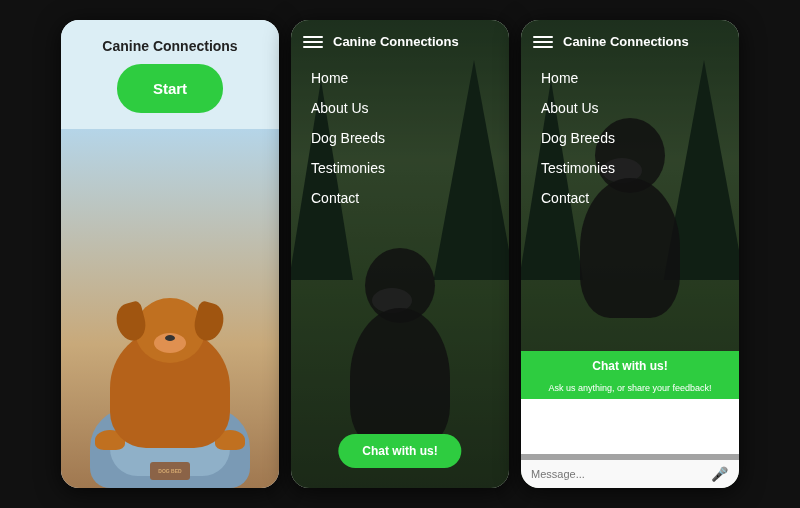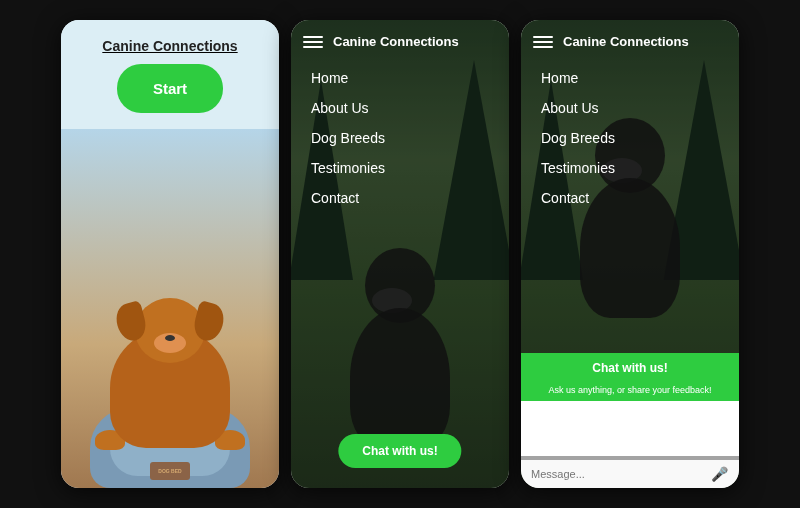--- a/index.html
+++ b/index.html
@@ -20,21 +20,20 @@
       padding: 10px;
     }
 
     
     .phone {
       border-radius: 18px;
       overflow: hidden;
       position: relative;
       box-shadow: 0 4px 24px rgba(0,0,0,0.7);
       background: #fff;
-      text-decoration: underline;
     }
 
     
     .screen1 {
       width: 218px;
       height: 468px;
       background: #e8f4f8;
       display: flex;
       flex-direction: column;
       align-items: center;
@@ -347,21 +346,21 @@
       margin-top: 10px;
     }
     .chat-body {
       height: 55px;
       background: #fff;
       padding: 6px;
     }
     .chat-input-row {
       display: flex;
       align-items: center;
-      border-top: 4px solid #a3a3a3;
+      border-top: 6px solid #a3a3a3;
       padding: 6px 10px;
       gap: 6px;
       background: #f9f9f9;
       border-radius: 0 0 18px 18px;
     }
     .chat-input {
       flex: 1;
       border: none;
       outline: none;
       font-size: 11px;

